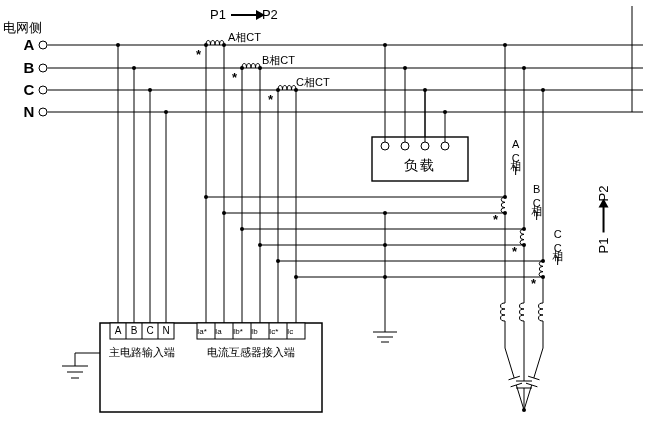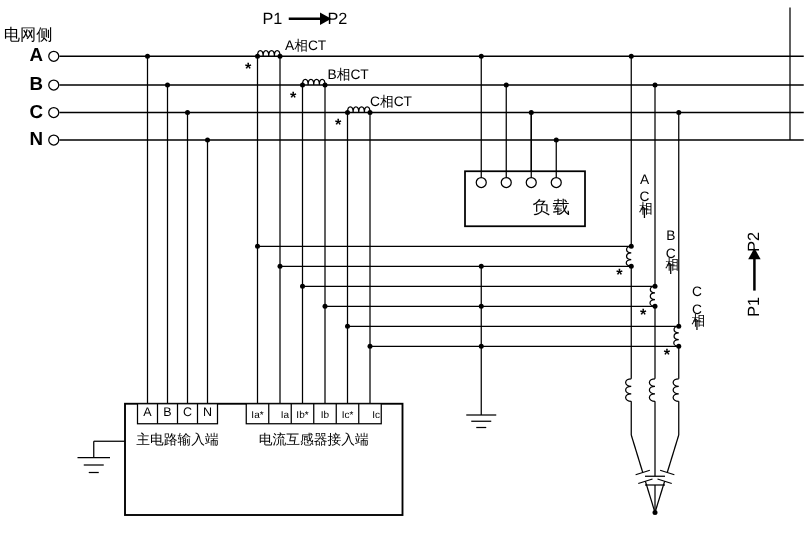--- a/index.html
+++ b/index.html
@@ -7,24 +7,24 @@
     position:relative; width:645px; height:426px; background:#fff;
     font-family:"Liberation Sans", sans-serif; color:#000; overflow:hidden;
   }
   .stage svg { position:absolute; left:0; top:0; }
   .lbl { position:absolute; white-space:nowrap; line-height:1.15; }
   .phase { width:16px; text-align:center; font-size:15px; font-weight:600; }
   .cn13 { font-size:13px; }
   .ct { font-size:11px; }
   .star { font-size:13px; font-weight:bold; }
   .cell10 { font-size:10px; text-align:center; }
-  .cell8 { font-size:8px; text-align:center; }
+  .cell8 { font-size:8px; text-align:left; }
   .boxlbl { font-size:11px; }
   .title { font-size:14px; font-weight:600; text-align:center; width:222px; }
-  .load { font-size:14px; text-align:center; width:96px; letter-spacing:2px;padding-left:22px; }
+  .load { font-size:14px; text-align:center; width:96px; letter-spacing:2px; }
   .vtext { writing-mode:vertical-rl; text-orientation:upright; letter-spacing:1px; }
   .dirflex { display:flex; align-items:center; gap:5px; font-size:13px; }
   .arrow { position:relative; width:26px; height:2px; background:#000; flex:0 0 auto; }
   .arrow::after {
     content:""; position:absolute; right:-8px; top:-4px; width:0; height:0;
     border-left:9px solid #000; border-top:5px solid transparent; border-bottom:5px solid transparent;
   }
   .rot { transform:rotate(-90deg); }
 </style>
 </head>

